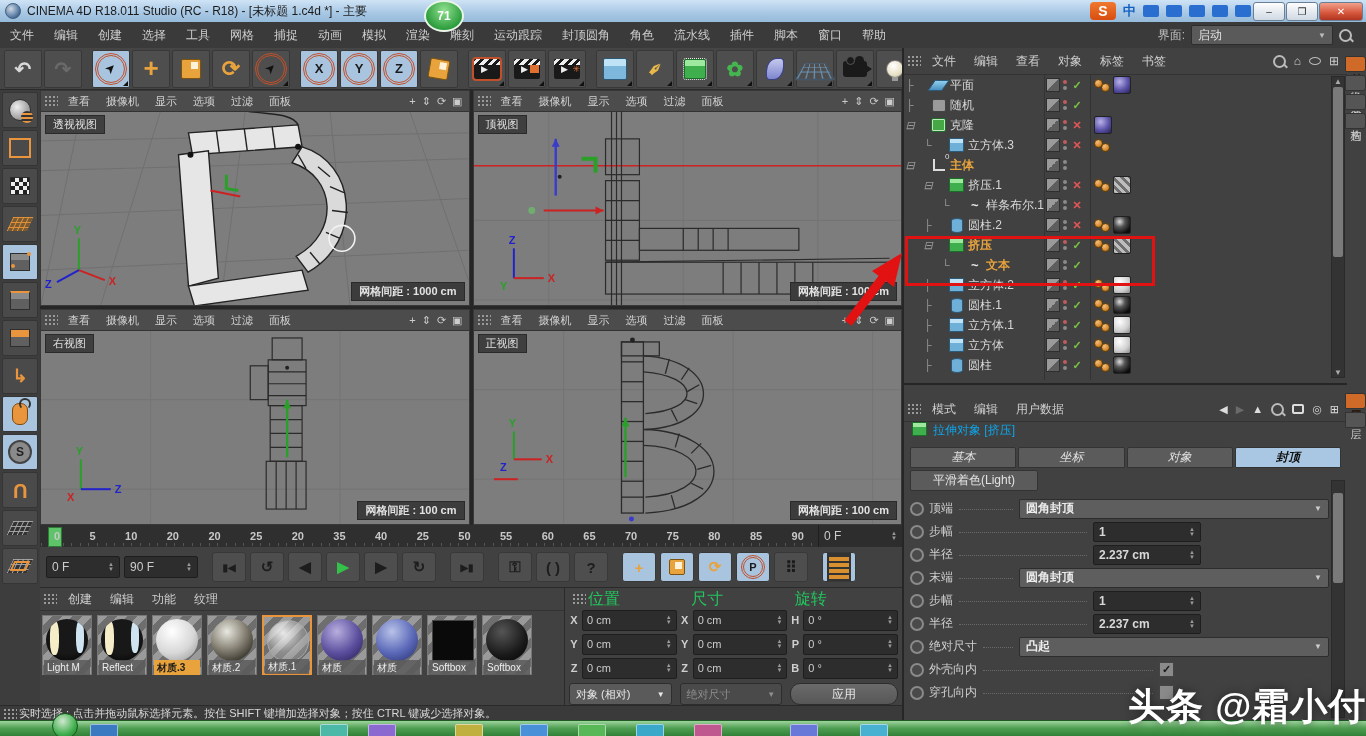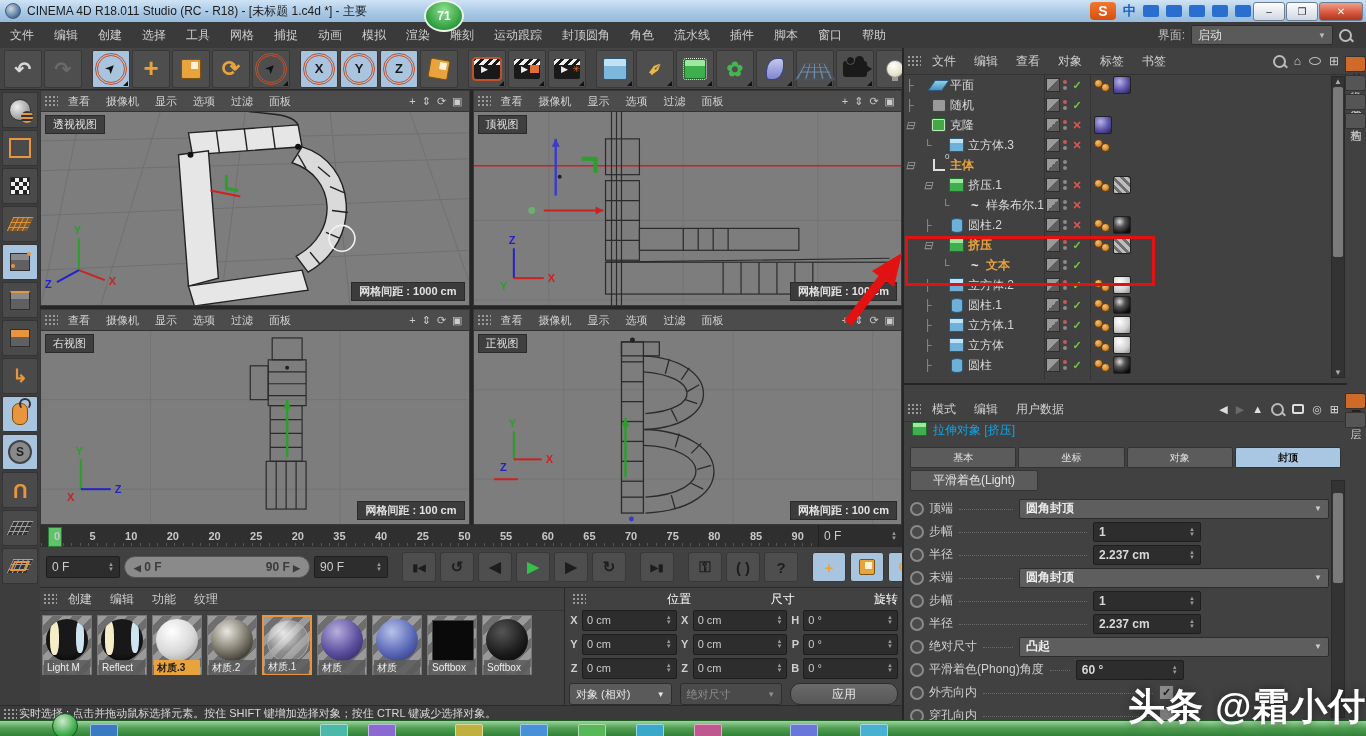--- a/index.html
+++ b/index.html
@@ -144,21 +144,21 @@
   .sph-purple{background:radial-gradient(circle at 38% 30%,#b8aede,#5b4f9e 55%,#221a4e);}
   .sph-blue{background:radial-gradient(circle at 38% 30%,#b8c2e8,#5a68b8 55%,#242c66);}
   .sph-dark{background:radial-gradient(circle at 38% 30%,#555,#1a1a1a 60%,#000);}
   .sqr-black{position:absolute;left:4px;top:4px;width:40px;height:40px;background:#0a0a0a;border:1px solid #444;}
   .mlabel{position:absolute;left:1px;bottom:-1px;right:1px;height:15px;background:rgba(90,90,90,.85);color:#eee;
     font-size:10px;display:flex;align-items:center;padding-left:3px;white-space:nowrap;overflow:hidden;}
   .mlabel.sel{background:#e8a33d;color:#1a1a1a;font-weight:bold;}
   
   .coords{position:absolute;left:565px;top:588px;width:337px;height:117px;background:#414141;box-sizing:border-box;padding:2px 4px;}
   .chead{display:flex;align-items:center;height:18px;}
-  .chead .hl{flex:1;color:#ffffff;font-size:12px;text-align:right;}
+  .chead .hl{flex:1;color:#22c55e;font-size:16px;}
   .crow{display:flex;align-items:center;gap:3px;height:24px;}
   .axl{width:10px;color:#cfcfcf;font-weight:bold;font-size:11px;text-align:center;}
   .cfield{flex:1;height:19px;background:#2d2d2d;border:1px solid #1e1e1e;border-radius:2px;color:#ccc;
     display:flex;align-items:center;justify-content:space-between;padding:0 4px;font-size:11px;}
   .cfoot{display:flex;align-items:center;gap:8px;margin-top:3px;}
   .cdd{width:92px;height:20px;background:#5a5a5a;border:1px solid #2d2d2d;border-radius:3px;color:#e8e8e8;
     display:flex;align-items:center;justify-content:space-between;padding:0 6px;font-size:11px;}
   .cdd.dis{color:#8f8f8f;background:#4a4a4a;}
   .applybtn{width:110px;height:20px;background:linear-gradient(#6a6a6a,#575757);border:1px solid #2d2d2d;border-radius:10px;
     color:#e8e8e8;display:flex;align-items:center;justify-content:center;font-size:12px;}
@@ -213,21 +213,21 @@
   .vtab.hot{background:#d06a28;color:#2a1408;font-weight:bold;}
   
   .am{position:absolute;left:0;top:335px;width:443px;height:337px;background:#414141;border-top:2px solid #262626;}
   .ammenu{height:24px;display:flex;align-items:center;border-bottom:1px solid #333;margin-top:12px;}
   .ammenu .mi{padding:0 9px;color:#cfcfcf;font-size:12px;}
   .amicons{margin-left:auto;display:flex;gap:8px;align-items:center;padding-right:8px;color:#ddd;font-size:11px;}
   .amicons .dim{color:#6a6a6a;}
   .objtitle{height:24px;display:flex;gap:6px;padding-left:8px;color:#0ea5e9;font-size:12px;}
   .amtabs{display:flex;gap:2px;padding:1px 6px 0 6px;}
   .amtab{flex:1;height:19px;background:#5b5b5b;border:1px solid #333;display:flex;align-items:center;justify-content:center;
-    color:#e2e2e2;font-size:10px;border-radius:2px 2px 0 0;}
+    color:#e2e2e2;font-size:12px;border-radius:2px 2px 0 0;font-style:italic;}
   .amtab.sel{background:#a9c6e3;color:#111;font-weight:bold;}
   .amtab2{width:126px;height:19px;margin:2px 0 2px 6px;background:#5b5b5b;border:1px solid #333;display:flex;align-items:center;justify-content:center;color:#e2e2e2;font-size:12px;border-radius:2px;}
   .amsection{height:19px;background:#373737;border-top:1px solid #2c2c2c;border-bottom:1px solid #2c2c2c;
     display:flex;align-items:center;padding-left:8px;color:#d2d2d2;font-size:12px;margin-top:1px;}
   .amrows{padding:4px 18px 0 6px;}
   .am-row{display:flex;align-items:center;height:23px;}
   .radio{width:10px;height:10px;border-radius:50%;border:2px solid #8a8a8a;background:#4a4a4a;flex:none;margin-right:5px;}
   .alabel{color:#cfcfcf;font-size:12px;white-space:nowrap;flex:none;}
   .leader{flex:1;border-bottom:1px dotted #6a6a6a;margin:0 6px;height:1px;min-width:8px;}
   .addd{width:296px;height:18px;background:#5e5e5e;border:1px solid #2d2d2d;border-radius:2px;color:#ececec;
@@ -734,24 +734,20 @@
   </div>
 
   <div class="playbar">
     <span class="fbox">
         <span>0 F</span>
         <span class="spincol">
           <i>▲</i>
           <i>▼</i>
         </span>
       </span>
-    <span class="rangebar">
-      <span><span style="font-size:9px;">◀</span> <span>0 F</span></span>
-      <span><span>90 F</span> <span style="font-size:9px;">▶</span></span>
-    </span>
     <span class="fbox">
         <span>90 F</span>
         <span class="spincol">
           <i>▲</i>
           <i>▼</i>
         </span>
       </span>
     <span class="sep"></span>
     <span class="pbtn">
         <span style="font-size:10px;">▮◀</span>
@@ -1410,33 +1406,20 @@
           <span class="radio"></span>
           <span class="alabel">绝对尺寸</span>
             <span class="leader"></span>
           <span class="addd">
               <span>凸起</span>
               <span style="font-size:8px;color:#ccc;">▼</span>
             </span>
         </div>
         <div class="am-row">
           <span class="radio"></span>
-          <span class="alabel">平滑着色(Phong)角度</span>
-            <span class="leader" style="max-width:20px;"></span>
-          <span class="aspin">
-              <span>60 °</span>
-              <span class="spincol">
-                <i>▲</i>
-                <i>▼</i>
-              </span>
-            </span>
-            <span class="spacefill"></span>
-        </div>
-        <div class="am-row">
-          <span class="radio"></span>
           <span class="alabel">外壳向内</span>
             <span class="leader" style="max-width:170px;"></span>
           <span class="cbox">
               <span>✓</span>
             </span>
             <span class="spacefill"></span>
         </div>
         <div class="am-row">
           <span class="radio"></span>
           <span class="alabel">穿孔向内</span>

